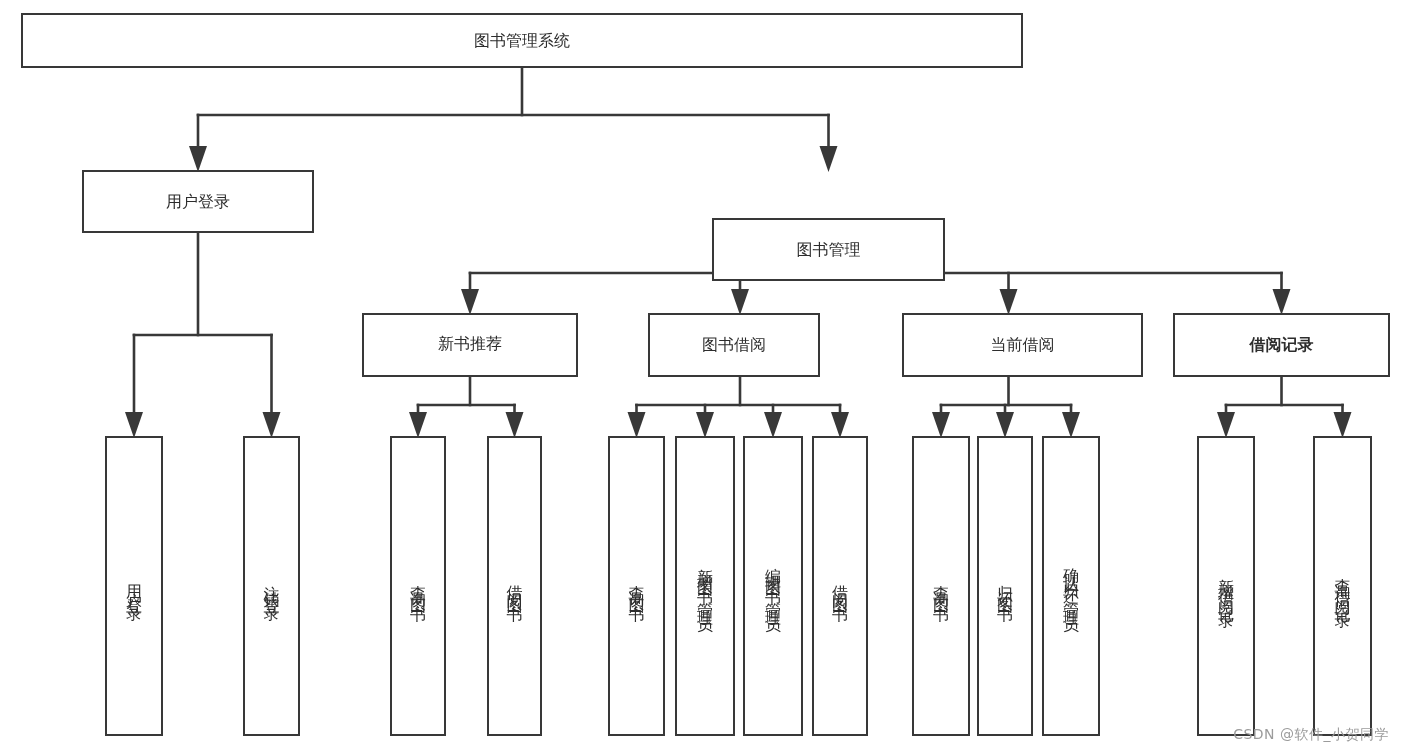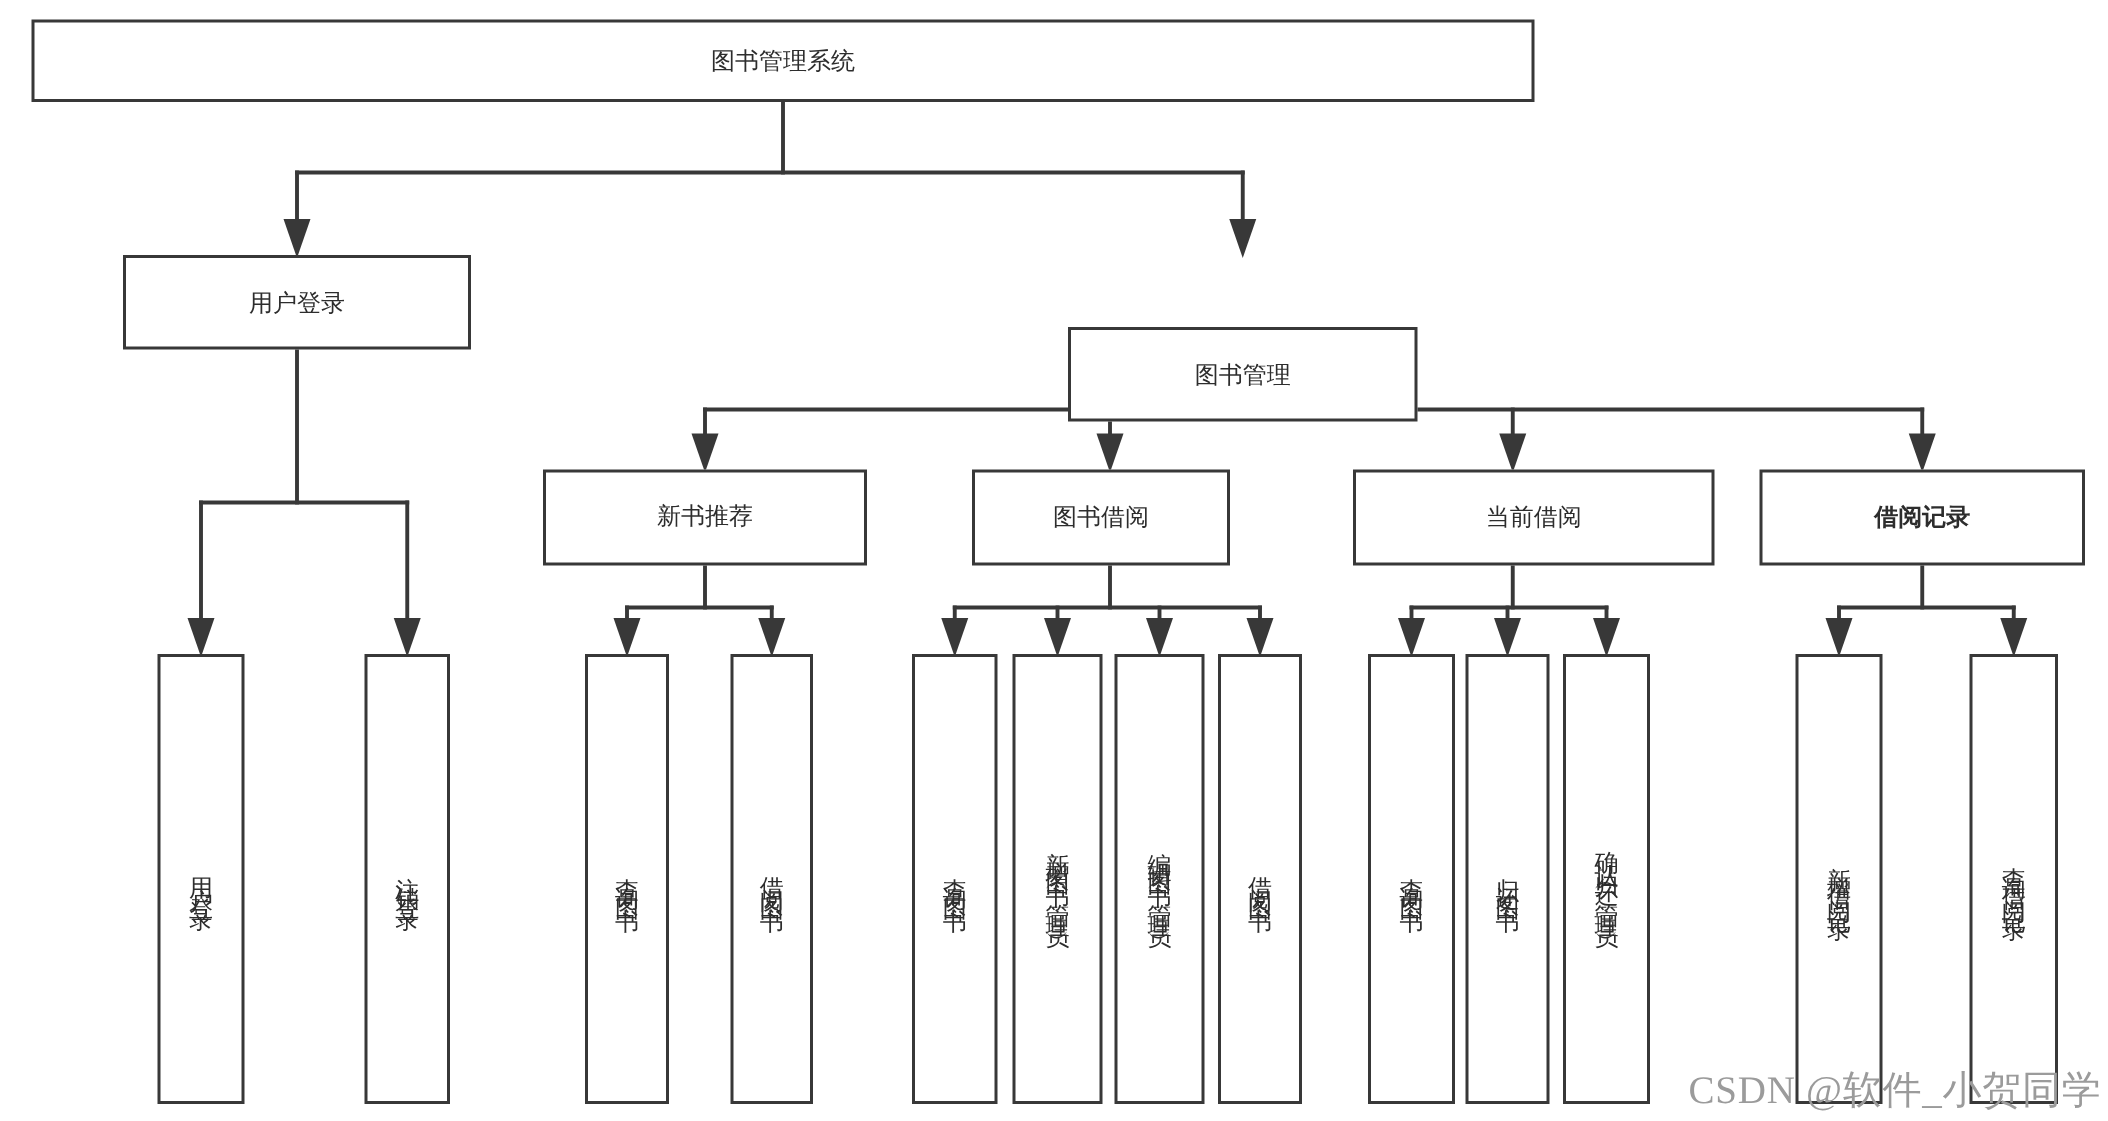--- a/index.html
+++ b/index.html
@@ -33,27 +33,26 @@
     text-align:right;
   }
   .node.v{
     writing-mode:vertical-rl;
     text-orientation:mixed;
     letter-spacing:7px;
     white-space:normal;
   }
   .watermark{
     position:absolute;
-    right:4px;
+    right:16px;
     bottom:3px;
-    font-size:26px;
+    font-size:14px;
     color:var(--wm);
     z-index:5;
     letter-spacing:0.5px;
-    font-family:Liberation Serif, serif;
   }
 </style>
 </head>
 <body>
 
 <div class="canvas">
   <svg class="wires" id="wires">
       <line x1="522" y1="67" x2="522" y2="115" stroke="#383838" stroke-width="2.6" stroke-linecap="square"></line>
       <line x1="198" y1="115" x2="828.5" y2="115" stroke="#383838" stroke-width="2.6" stroke-linecap="square"></line>
       <line x1="198" y1="115" x2="198" y2="152" stroke="#383838" stroke-width="2.6" stroke-linecap="square"></line>

